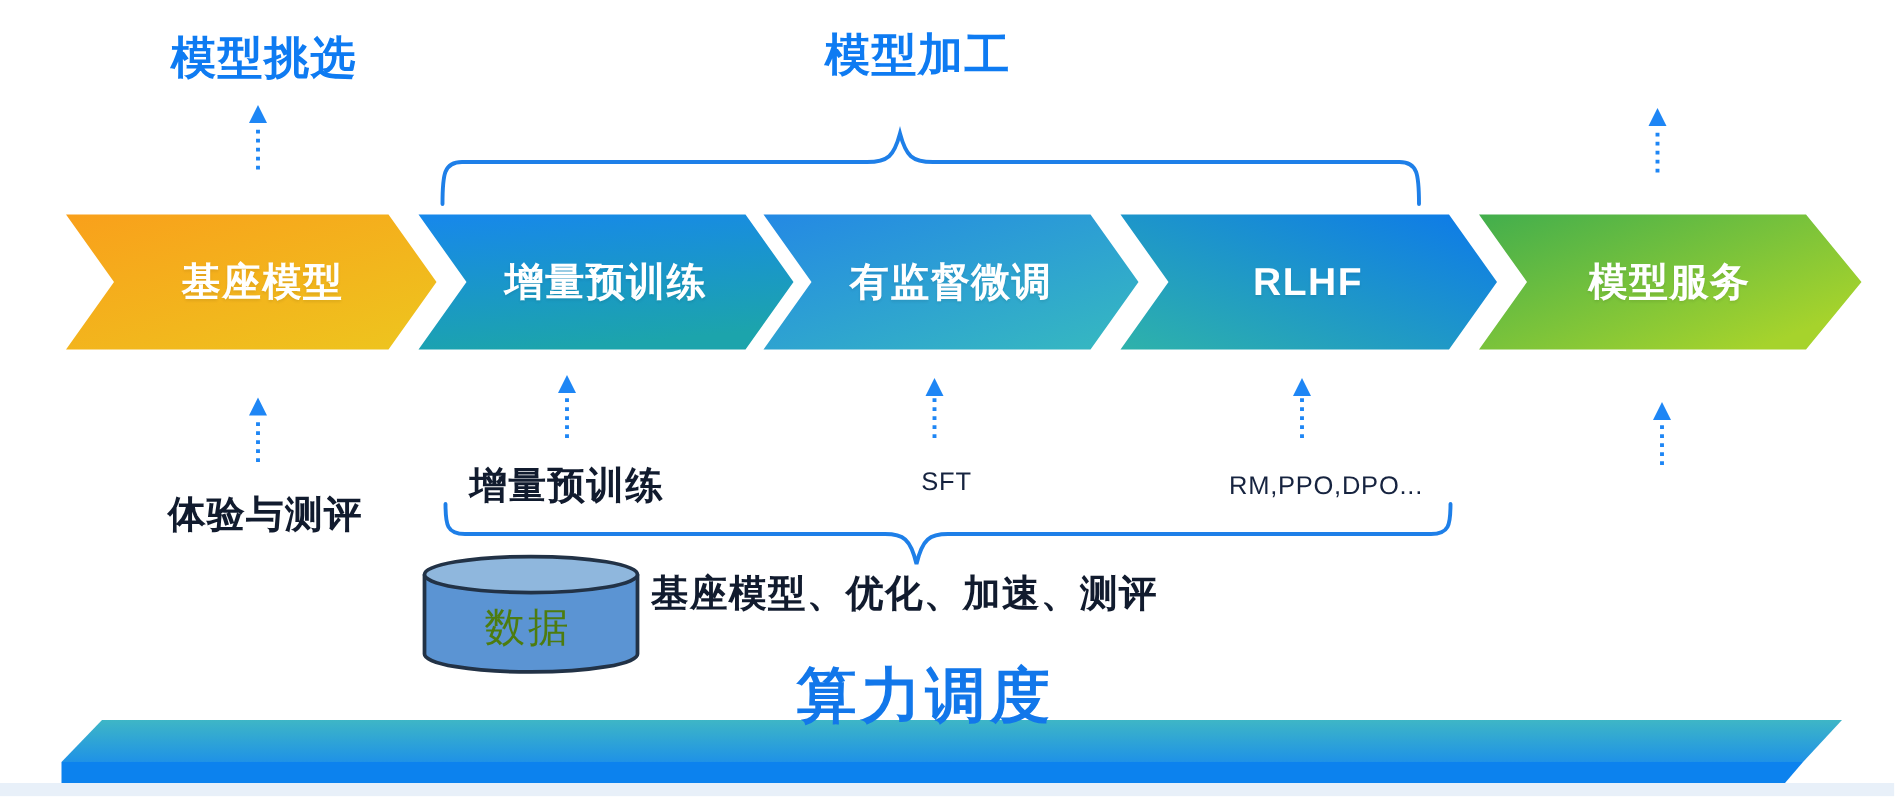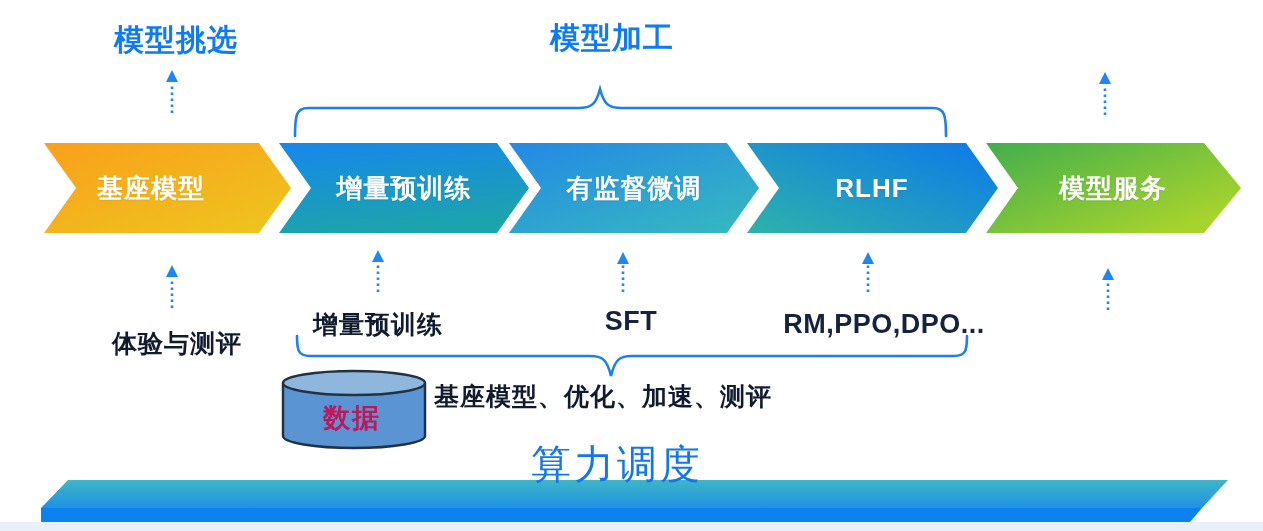--- a/index.html
+++ b/index.html
@@ -24,29 +24,29 @@
   .chevron-label{
     font-size:26px;font-weight:bold;color:#ffffff;
     letter-spacing:1px;
     text-shadow:0 1px 2px rgba(0,0,0,0.08);
   }
   .note{
     font-size:25px;font-weight:600;color:#111b2e;
     letter-spacing:1px;
   }
   .note-latin{
-    font-size:27px;font-weight:700;color:#16233f;
+    font-size:17px;font-weight:400;color:#16233f;
     letter-spacing:0.5px;
   }
   .db-label{
-    font-size:27px;font-weight:bold;color:#be185d;
+    font-size:27px;font-weight:normal;color:#4d7c0f;
     letter-spacing:2px;
   }
   .platform-label{
-    font-size:40px;font-weight:normal;color:#1277EA;
+    font-size:40px;font-weight:bold;color:#1277EA;
     letter-spacing:3px;
   }
 </style>
 </head>
 <body>
 
 <div id="stage">
 
   <svg width="1263" height="531" viewBox="0 0 1263 531">
     <defs>
@@ -115,21 +115,21 @@
     <g>
       <polygon points="68,480 1228,480 1202,508 41,508" fill="url(#gbar)"></polygon>
       <polygon points="41,508 1202,508 1190,522 41,522" fill="#0C82EE"></polygon>
       <rect x="0" y="522" width="1263" height="9" fill="#E6EEF8" opacity="0.9"></rect>
     </g>
   </svg>
 
   <div class="lbl stage-title" style="left:176px;top:39px">模型挑选</div>
   <div class="lbl stage-title" style="left:612px;top:37px">模型加工</div>
 
-  <div class="lbl chevron-label" style="left:151px;top:188px">基座模型</div>
+  <div class="lbl chevron-label" style="left:175px;top:188px">基座模型</div>
   <div class="lbl chevron-label" style="left:404px;top:188px">增量预训练</div>
   <div class="lbl chevron-label" style="left:634px;top:188px">有监督微调</div>
   <div class="lbl chevron-label" style="left:872px;top:188px">RLHF</div>
   <div class="lbl chevron-label" style="left:1113px;top:188px">模型服务</div>
 
   <div class="lbl note" style="left:177px;top:344px">体验与测评</div>
   <div class="lbl note" style="left:378px;top:325px">增量预训练</div>
   <div class="lbl note-latin" style="left:631px;top:322px">SFT</div>
   <div class="lbl note-latin" style="left:884px;top:325px">RM,PPO,DPO...</div>
   <div class="lbl note" style="left:603px;top:397px">基座模型、优化、加速、测评</div>

